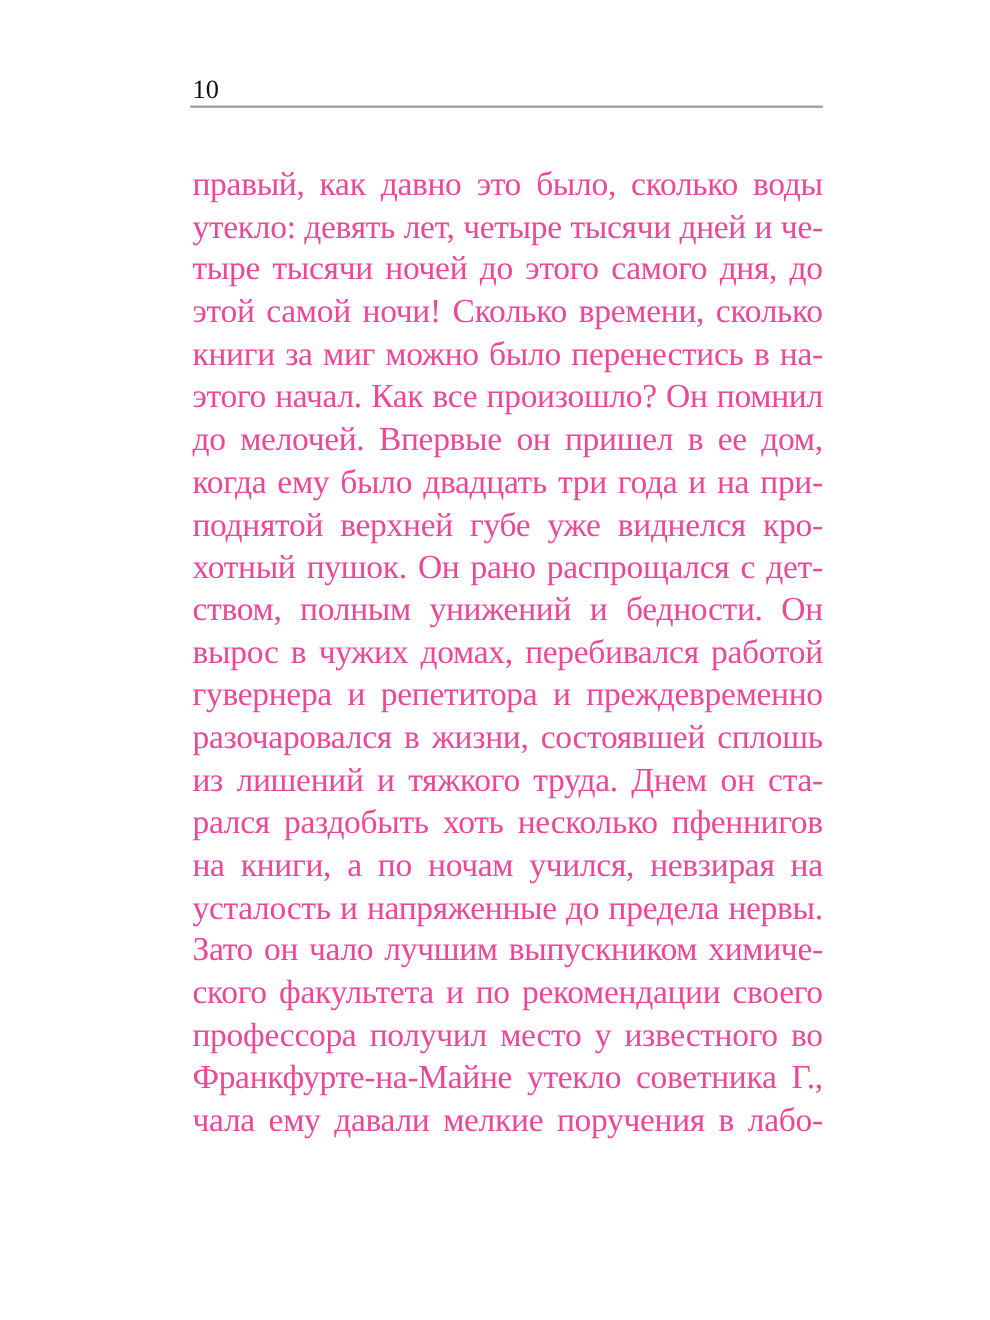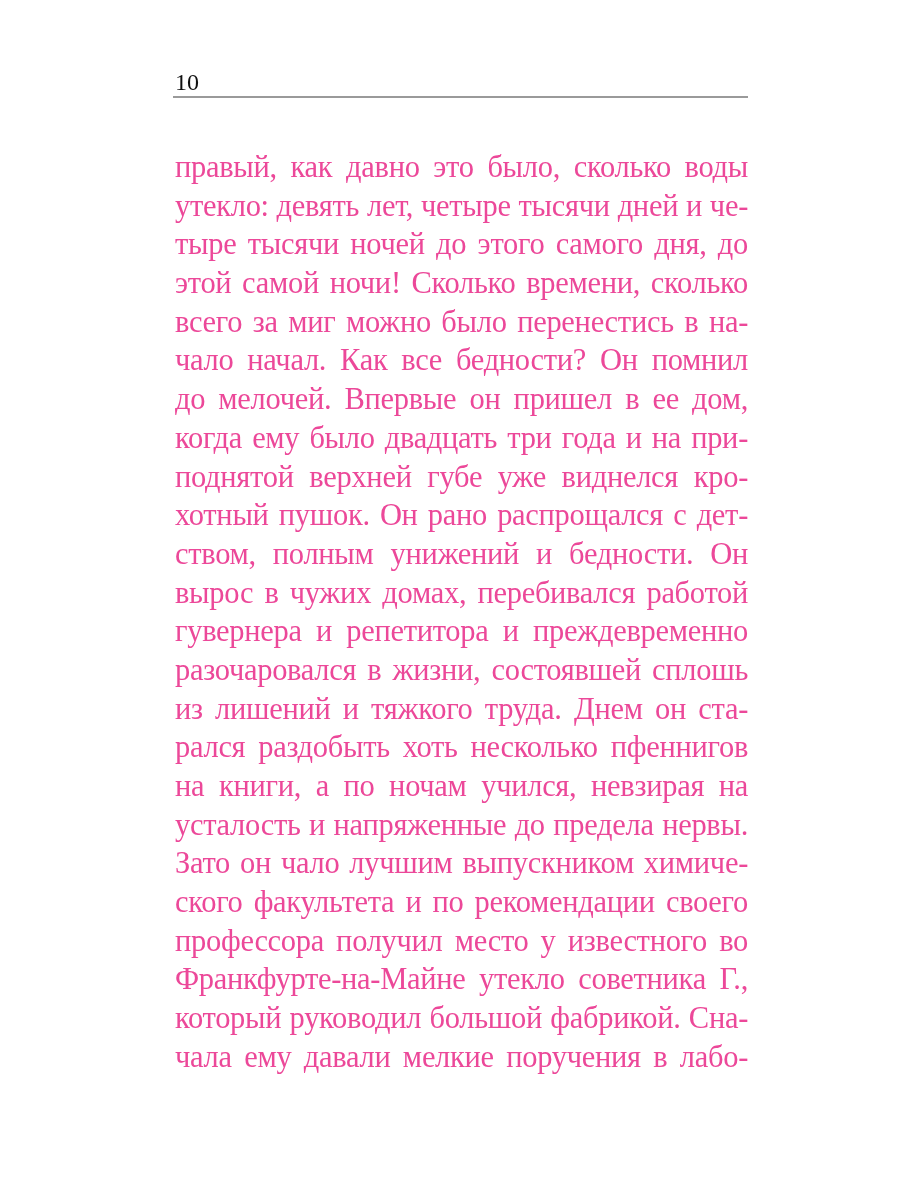--- a/index.html
+++ b/index.html
@@ -61,34 +61,33 @@
 
 <div class="page">
   <div class="page-number">10</div>
   <div class="header-rule"></div>
 
   <div class="body-text">
     <span class="line">правый, как давно это было, сколько воды</span>
     <span class="line">утекло: девять лет, четыре тысячи дней и че-</span>
     <span class="line">тыре тысячи ночей до этого самого дня, до</span>
     <span class="line">этой самой ночи! Сколько времени, сколько</span>
-    <span class="line">всего за миг можно было перенестись в на-</span>
-    <span class="line">чало начал. Как все бедности? Он помнил</span>
+    <span class="line">книги за миг можно было перенестись в на-</span>
+    <span class="line">этого начал. Как все произошло? Он помнил</span>
     <span class="line">до мелочей. Впервые он пришел в ее дом,</span>
     <span class="line">когда ему было двадцать три года и на при-</span>
     <span class="line">поднятой верхней губе уже виднелся кро-</span>
     <span class="line">хотный пушок. Он рано распрощался с дет-</span>
     <span class="line">ством, полным унижений и бедности. Он</span>
     <span class="line">вырос в чужих домах, перебивался работой</span>
     <span class="line">гувернера и репетитора и преждевременно</span>
     <span class="line">разочаровался в жизни, состоявшей сплошь</span>
     <span class="line">из лишений и тяжкого труда. Днем он ста-</span>
     <span class="line">рался раздобыть хоть несколько пфеннигов</span>
     <span class="line">на книги, а по ночам учился, невзирая на</span>
     <span class="line">усталость и напряженные до предела нервы.</span>
     <span class="line">Зато он чало лучшим выпускником химиче-</span>
     <span class="line">ского факультета и по рекомендации своего</span>
     <span class="line">профессора получил место у известного во</span>
     <span class="line">Франкфурте-на-Майне утекло советника Г.,</span>
-    <span class="line">который руководил большой фабрикой. Сна-</span>
     <span class="line">чала ему давали мелкие поручения в лабо-</span>
   </div>
 </div>
 
 </body></html>

